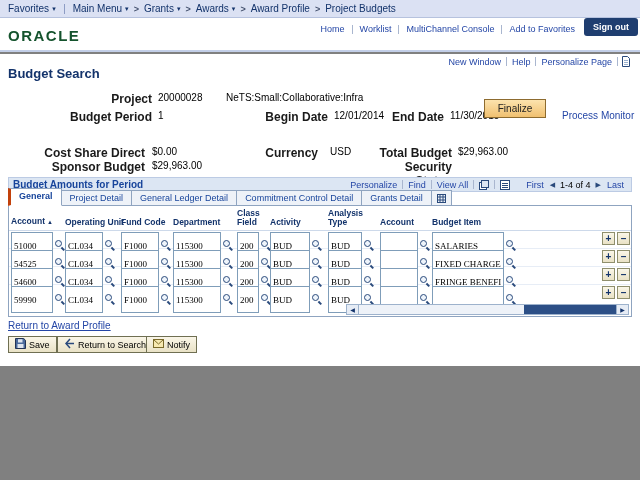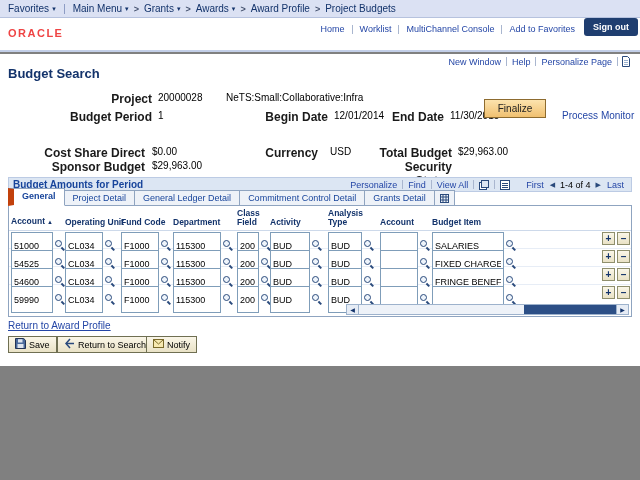--- a/index.html
+++ b/index.html
@@ -5,21 +5,21 @@
   html,body{margin:0;padding:0;background:#808080;}
   #screen{position:relative;width:640px;height:480px;background:#808080;font-family:"Liberation Sans",sans-serif;overflow:hidden;}
   
   .bc-bar{position:absolute;top:0;left:0;width:640px;height:18px;background:#dbe1f3;border-bottom:1px solid #b6c2de;display:flex;align-items:center;padding-left:8px;box-sizing:border-box;font-size:10px;color:#13336b;}
   .bc-item{cursor:pointer;white-space:nowrap;display:flex;align-items:center;}
   .caret{font-size:7px;margin-left:3px;color:#13336b;}
   .bc-sep{margin:0 5px;color:#44516e;font-size:9px;font-weight:bold;}
   .bc-vline{width:1px;height:10px;background:#8d9cc4;margin:0 8px;}
   
   .hdr{position:absolute;top:18px;left:0;width:640px;height:34px;background:#fff;border-bottom:2px solid #c3cfe8;box-sizing:border-box;}
-  .logo{position:absolute;left:8px;top:9px;font-size:11px;font-weight:bold;color:#ef4444;letter-spacing:1.5px;}
+  .logo{position:absolute;left:8px;top:9px;font-size:15px;font-weight:bold;color:#14532d;letter-spacing:1.5px;}
   .hdr-links{position:absolute;right:58px;top:6px;font-size:9px;color:#2446a6;display:flex;align-items:center;}
   .hdr-link{margin:0 7px;cursor:pointer;white-space:nowrap;}
   .pipe{width:1px;height:9px;background:#a9b6cf;}
   .signout{position:absolute;right:2px;top:0px;background:#1f3e70;color:#fff;font-size:9px;font-weight:bold;padding:4px 9px;border-radius:3px;cursor:pointer;}
   
   .content{position:absolute;top:54px;left:0;width:640px;height:312px;background:#fff;}
   .pagelinks{position:absolute;top:2px;right:6px;font-size:9px;color:#2446a6;display:flex;align-items:center;}
   .pagelinks .pl{margin:0 5px;cursor:pointer;white-space:nowrap;}
   .title{position:absolute;top:12px;left:8px;font-size:13px;font-weight:bold;color:#13336b;}
   .lbl{position:absolute;font-size:12px;font-weight:bold;color:#1a1a1a;text-align:right;}
@@ -29,34 +29,34 @@
   .secbar{position:absolute;left:8px;width:624px;height:15px;background:#dce6f3;border:1px solid #bccbe4;box-sizing:border-box;font-size:10px;font-weight:bold;color:#17449b;padding:1px 4px;display:flex;justify-content:space-between;align-items:center;}
   .gtools{display:flex;align-items:center;font-weight:normal;font-size:9px;color:#333;}
   .gtools .tlink{color:#2446a6;cursor:pointer;margin:0 3px;white-space:nowrap;}
   .gtools .tsep{width:1px;height:9px;background:#a9b6cf;margin:0 2px;}
   .gtools .navarrow{font-size:7px;color:#2a4a7c;margin:0 3px;cursor:pointer;}
   .gtools .range{margin:0 2px;color:#000;}
   .ticon{margin:0 3px;cursor:pointer;display:flex;}
   
   .tabs{position:absolute;top:134px;left:8px;height:18px;display:flex;align-items:flex-end;}
   .tab{box-sizing:border-box;height:16px;padding:2px 8px;font-size:9px;color:#17449b;background:#eef2f8;border:1px solid #8fa4c0;border-left:none;cursor:pointer;white-space:nowrap;}
-  .tab.first{border-left:6px solid #c2410c;}
+  .tab.first{border-left:3px solid #c2410c;}
   .tab.active{background:#fff;font-weight:bold;height:18px;border-bottom:1px solid #fff;position:relative;z-index:3;}
   .tab.icontab{display:flex;align-items:center;padding:2px 5px;height:16px;}
   
   .grid{position:absolute;top:151px;left:8px;width:624px;height:112px;background:#fff;border:1px solid #8fa4c0;box-sizing:border-box;}
   .ghead{position:absolute;top:0;left:0;width:100%;height:24px;border-bottom:1px solid #cdd9ea;}
   .hc{position:absolute;bottom:3px;font-size:8.5px;font-weight:bold;color:#13336b;line-height:9px;cursor:pointer;white-space:nowrap;}
   .hc.wrap{white-space:normal;}
   .sort{font-size:6px;margin-left:2px;color:#13336b;}
   .k1{left:2px}.k2{left:56px}.k3{left:112px}.k4{left:164px}.k5{left:228px}.k6{left:261px}.k7{left:319px}.k8{left:371px}.k9{left:423px}
   .hc.k5{width:26px}.hc.k7{width:44px}
   .grow{position:absolute;left:0;width:100%;height:18px;border-bottom:1px solid #e7edf6;}
   .cell{position:absolute;top:2px;display:flex;align-items:center;}
-  .inp{height:27px;border:1px solid #7f9db9;font-size:9px;font-family:Liberation Sans, sans-serif;padding:0 2px;box-sizing:border-box;color:#000;}
+  .inp{height:27px;border:1px solid #7f9db9;font-size:9px;font-family:Liberation Serif, serif;padding:0 2px;box-sizing:border-box;color:#000;}
   .wA{width:42px}.wB{width:38px}.wC{width:38px}.wD{width:48px}.wE{width:22px}.wF{width:40px}.wG{width:34px}.wH{width:38px}.wI{width:72px}
   .mag{width:11px;height:11px;position:relative;display:inline-block;margin-left:2px;cursor:pointer;}
   .mag::before{content:"";position:absolute;width:5px;height:5px;border:1.5px solid #2a4a7c;border-radius:50%;top:0;left:0;background:#eef4fb;}
   .mag::after{content:"";position:absolute;width:4px;height:1.5px;background:#2a4a7c;transform:rotate(45deg);top:8px;left:6px;}
   .rowbtn{position:absolute;top:2px;width:13px;height:13px;font-size:10px;line-height:9px;text-align:center;background:linear-gradient(#faf6e8,#e9e2c6);border:1px solid #8f8f6d;color:#13336b;padding:0;cursor:pointer;font-family:"Liberation Sans",sans-serif;font-weight:bold;}
   .addb{left:593px}.remb{left:608px}
   .hscroll{position:absolute;top:98px;left:337px;width:283px;height:11px;display:flex;}
   .sarrow{width:13px;height:11px;background:#e6ecf5;border:1px solid #9db2cc;font-size:6px;color:#13336b;display:flex;align-items:center;justify-content:center;box-sizing:border-box;cursor:pointer;}
   .strack{flex:1;background:#eef2f8;border-top:1px solid #9db2cc;border-bottom:1px solid #9db2cc;position:relative;box-sizing:border-box;cursor:pointer;}
   .sthumb{position:absolute;right:0;top:0;width:92px;height:9px;background:#2c4f86;cursor:grab;}

